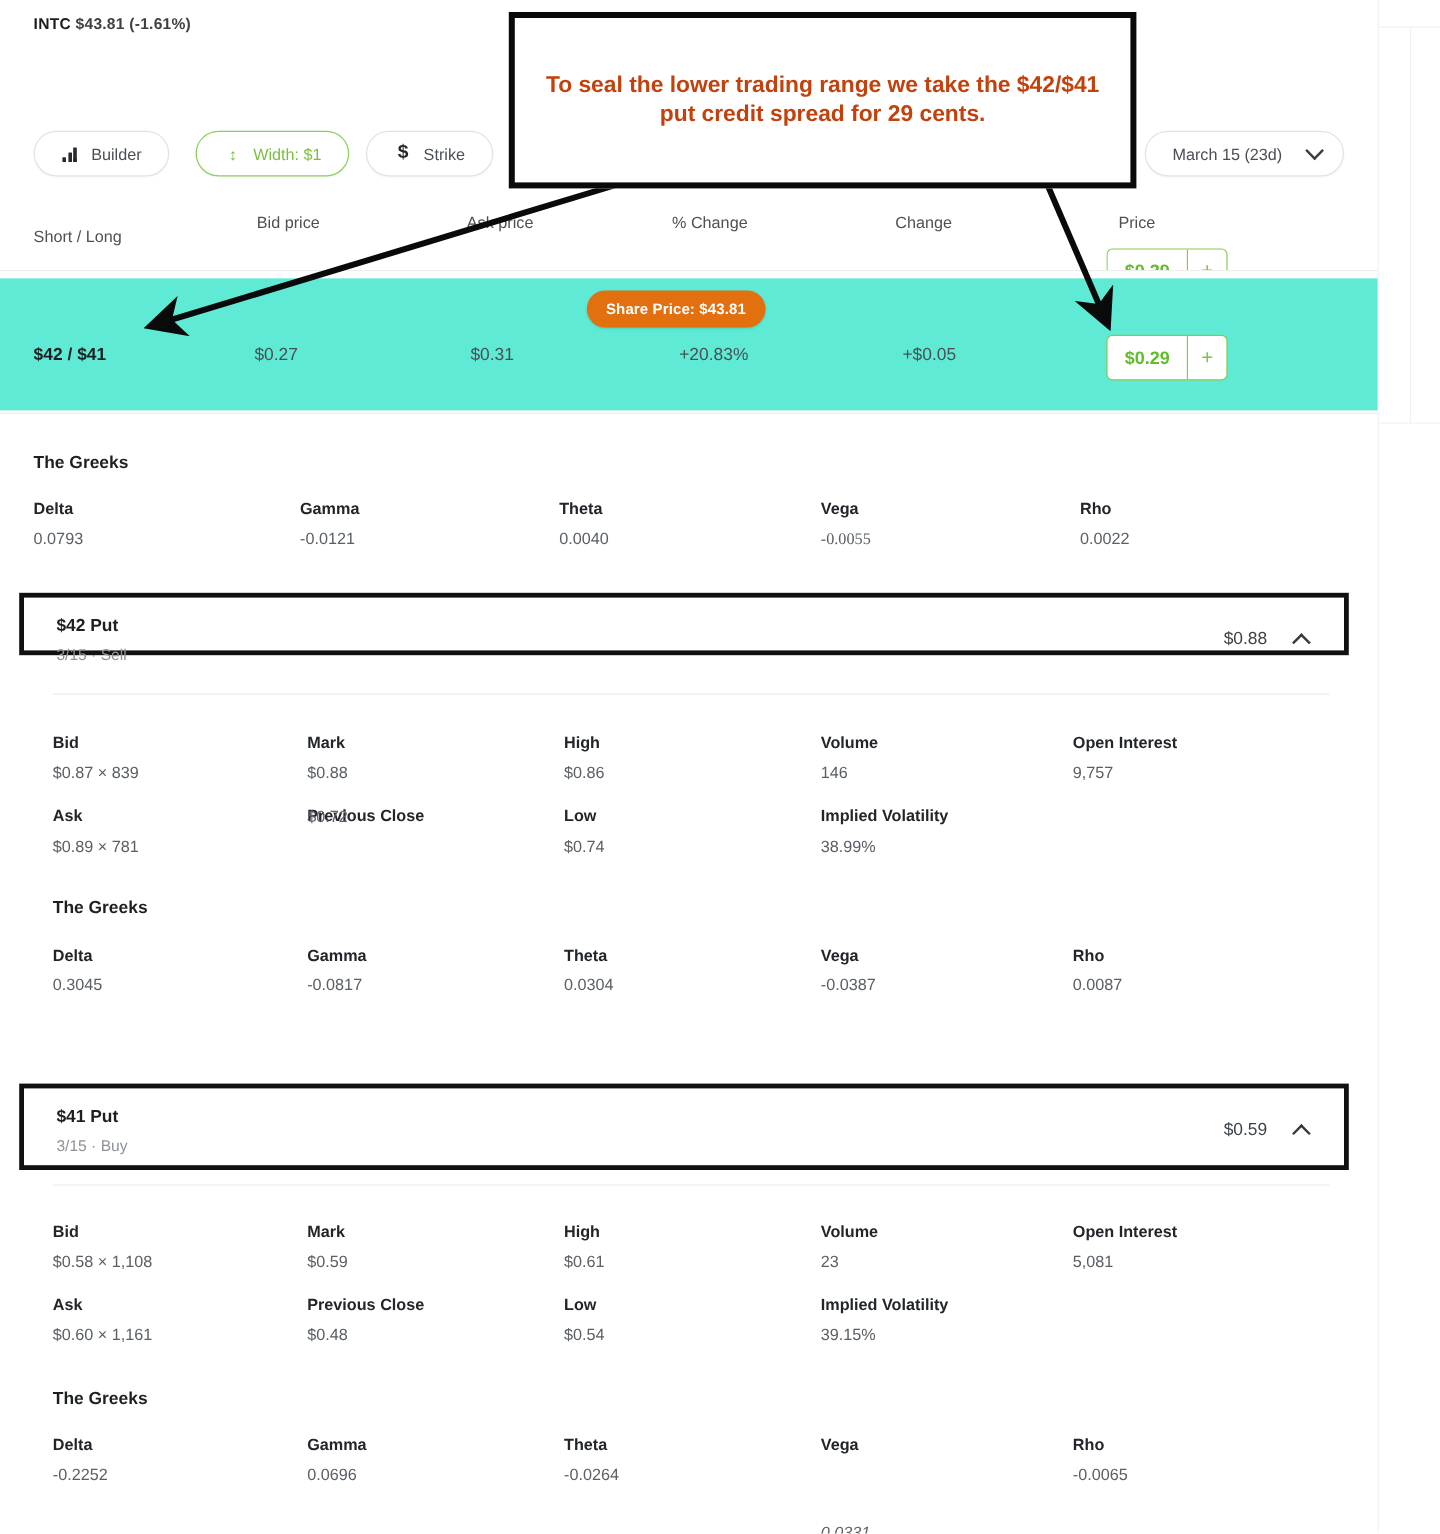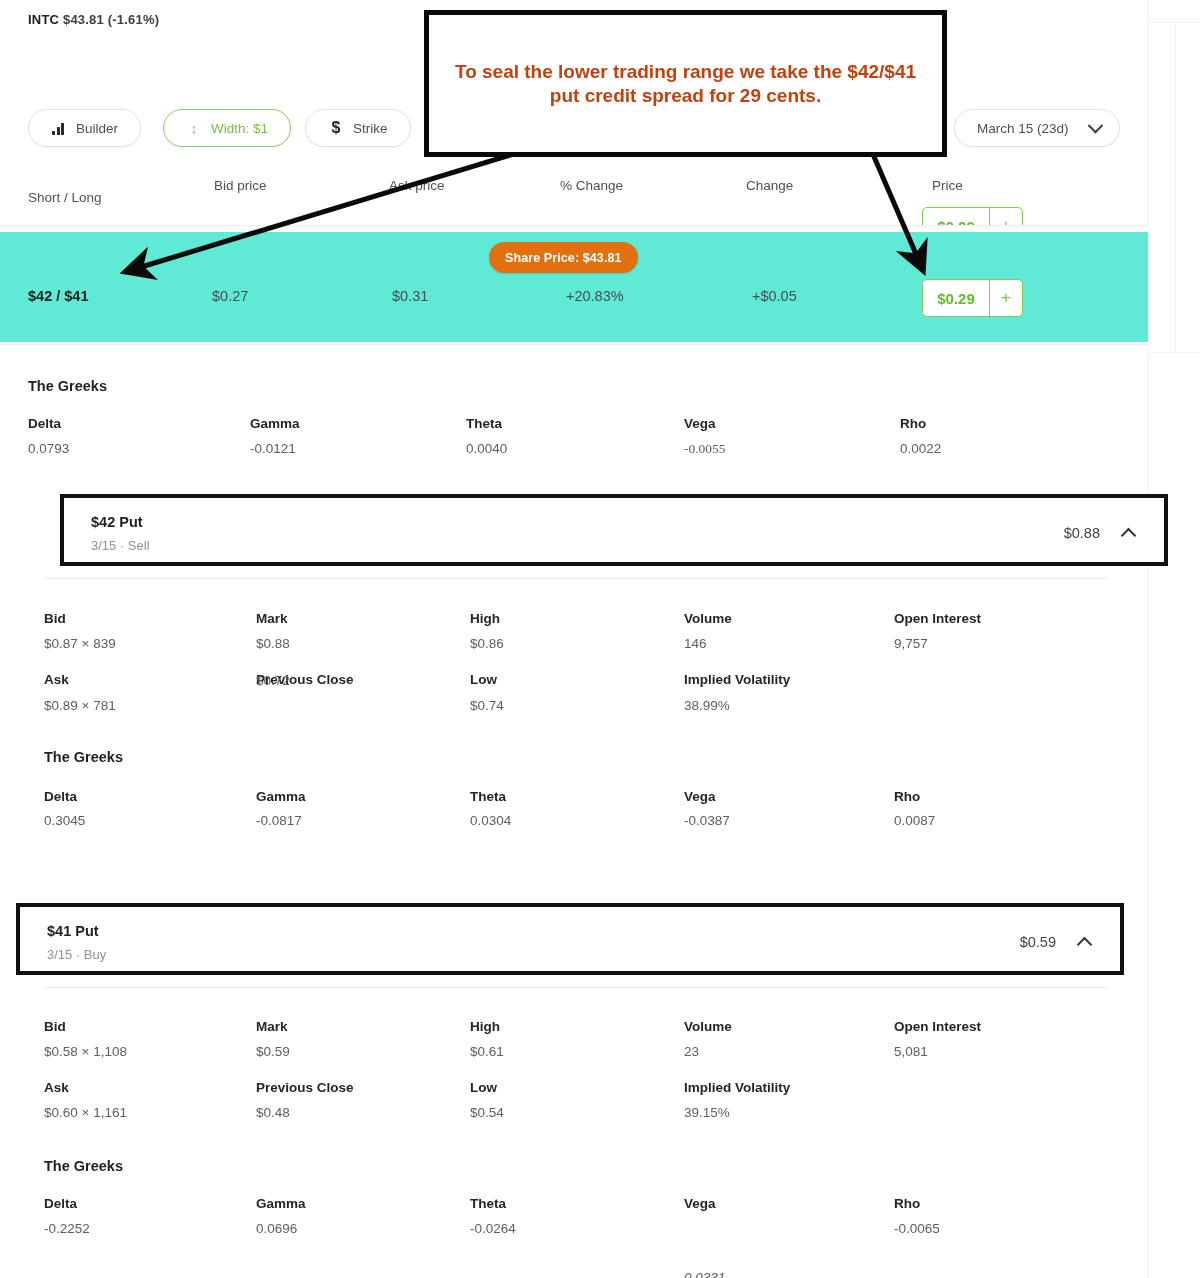--- a/index.html
+++ b/index.html
@@ -191,21 +191,21 @@
     <span class="stat-label" style="left:684px; top:416px;">Vega</span>
     <span class="stat-label" style="left:900px; top:416px;">Rho</span>
 
     <span class="stat-value" style="left:28px;  top:441px;">0.0793</span>
     <span class="stat-value" style="left:250px; top:441px;">-0.0121</span>
     <span class="stat-value" style="left:466px; top:441px;">0.0040</span>
     <span class="stat-value" style="left:684px; top:441px;font-family:Liberation Serif, serif;">-0.0055</span>
     <span class="stat-value" style="left:900px; top:441px;">0.0022</span>
   </div>
 
-  <div class="leg-box" style="top:494px; height:72px;margin-left:44px;">
+  <div class="leg-box" style="top:494px; height:52px;">
     <div class="leg-inner">
       <span class="leg-strike">$42 Put</span>
       <span class="leg-sub">3/15 · Sell</span>
       <span class="leg-price">$0.88</span>
       <span class="leg-caret"></span>
     </div>
   </div>
   <div class="leg-divider" style="top:578px;"></div>
 
   <div>

